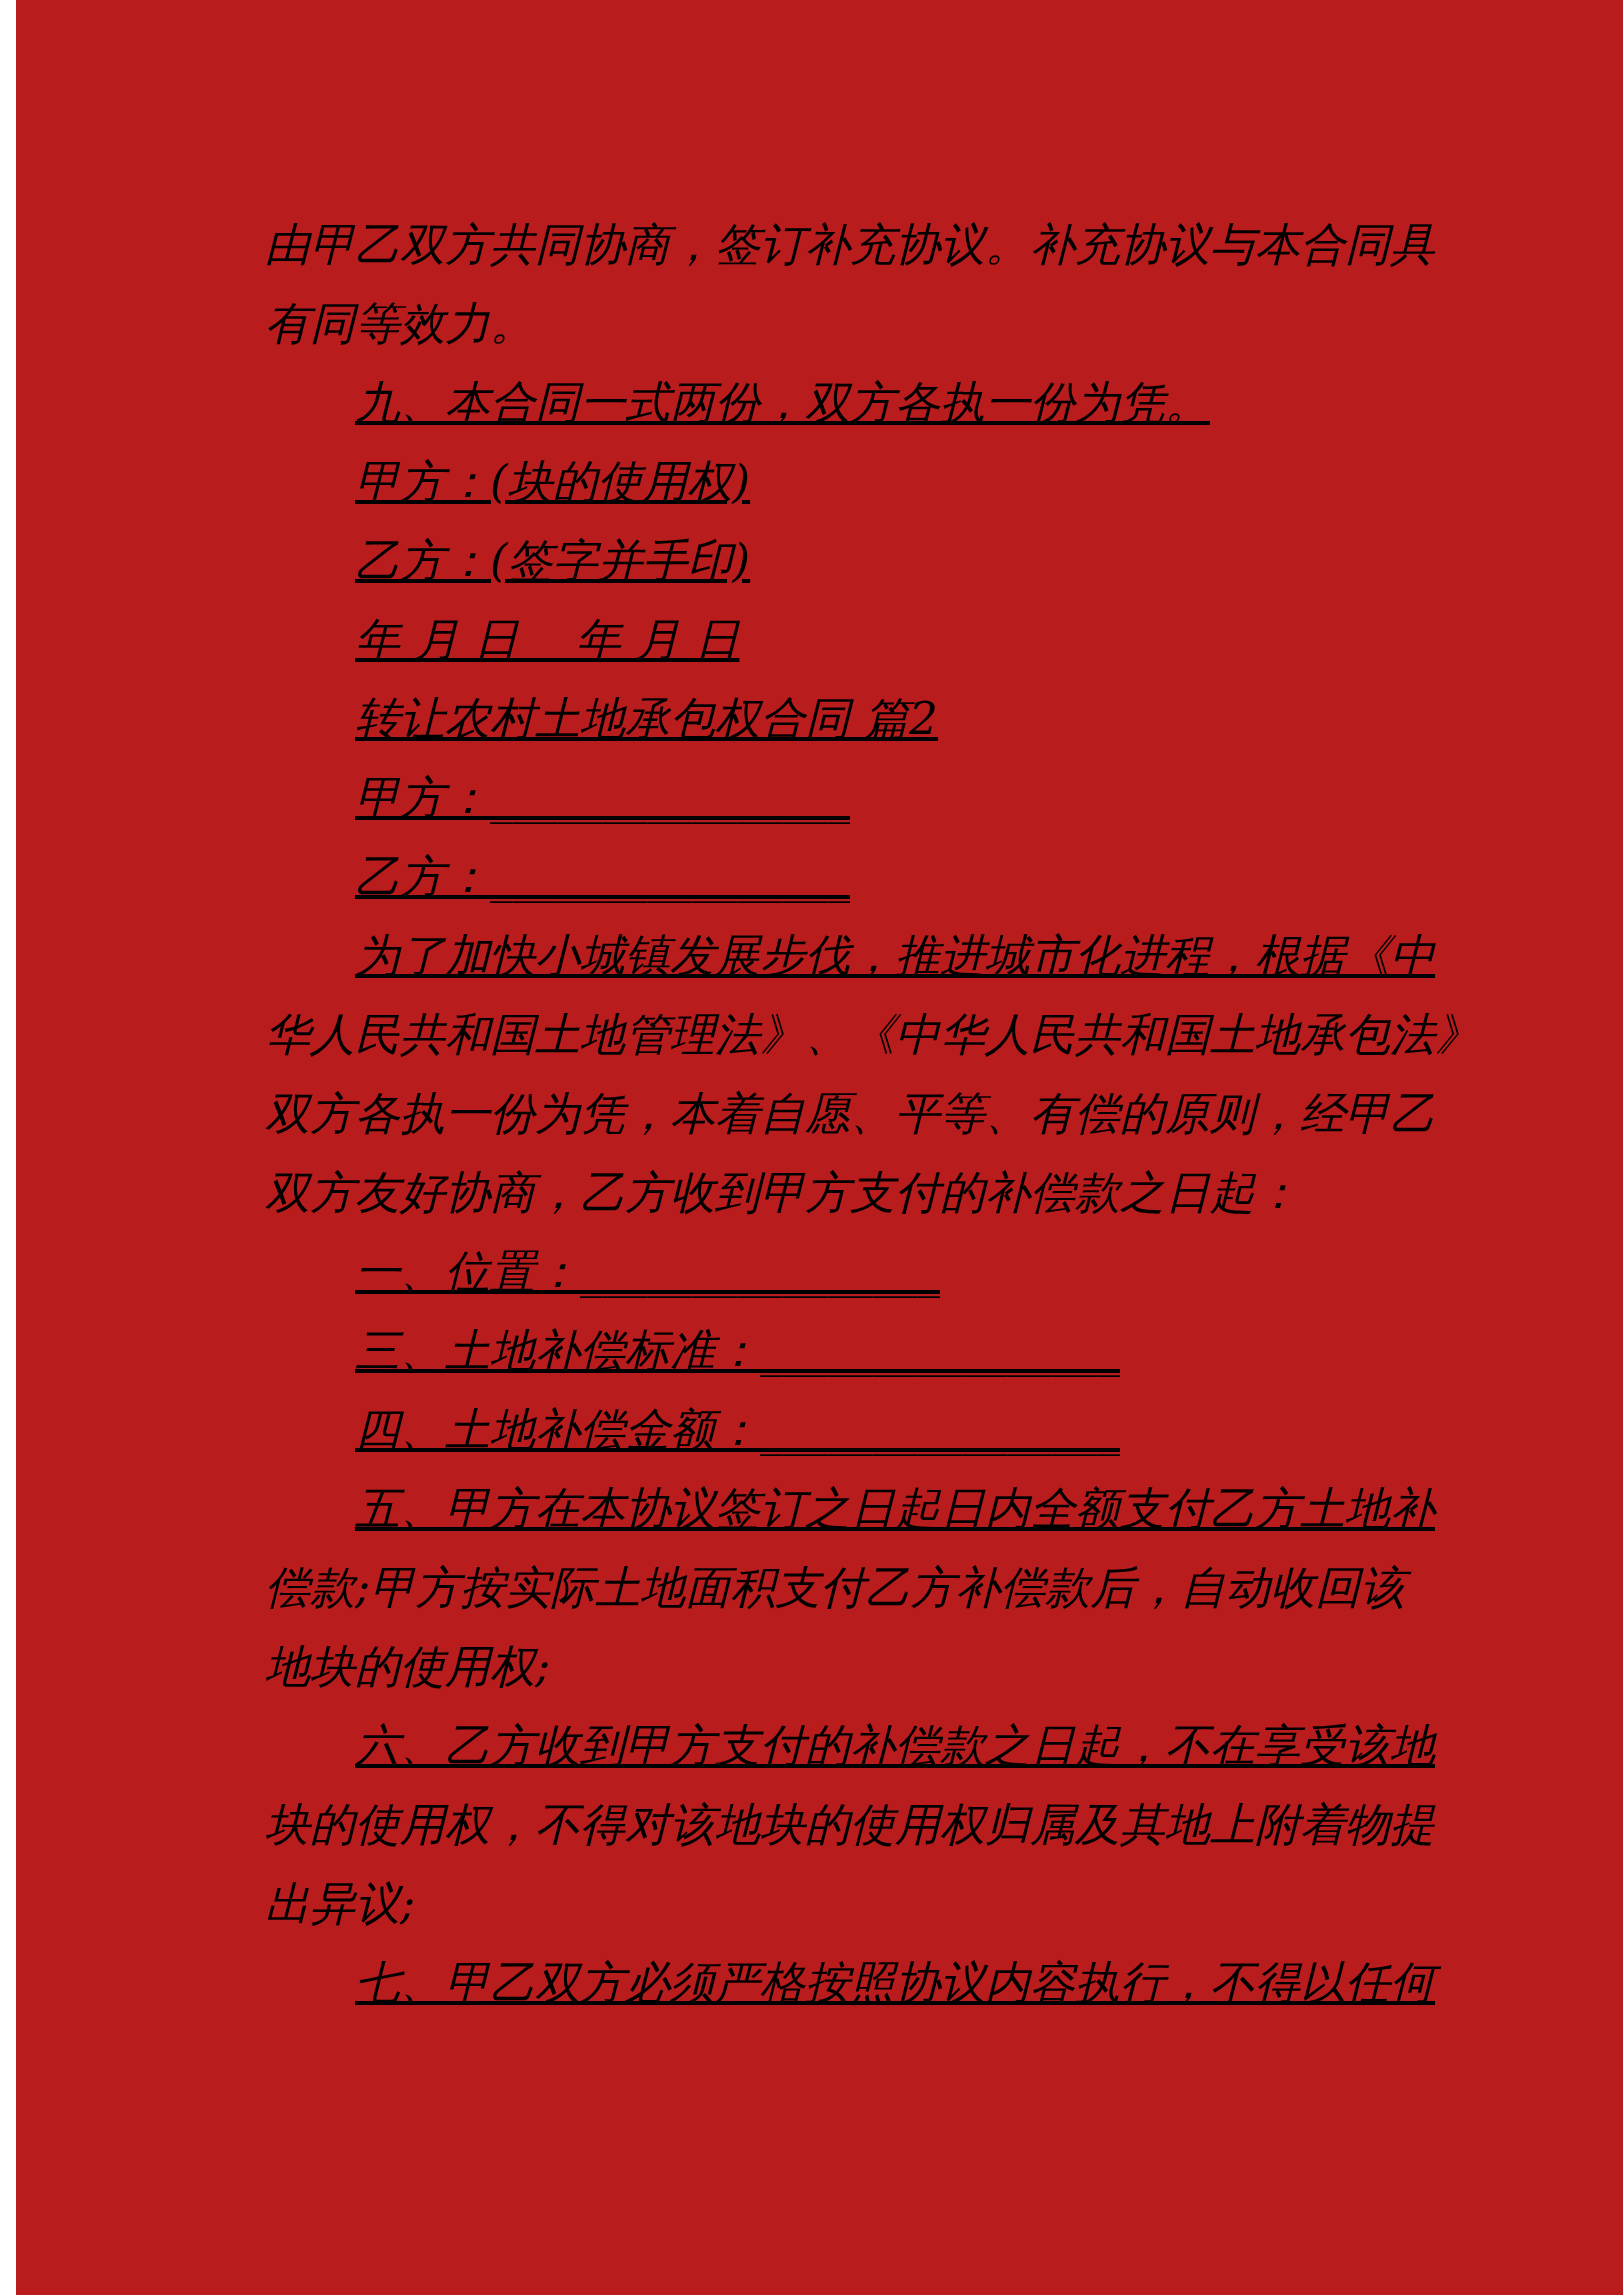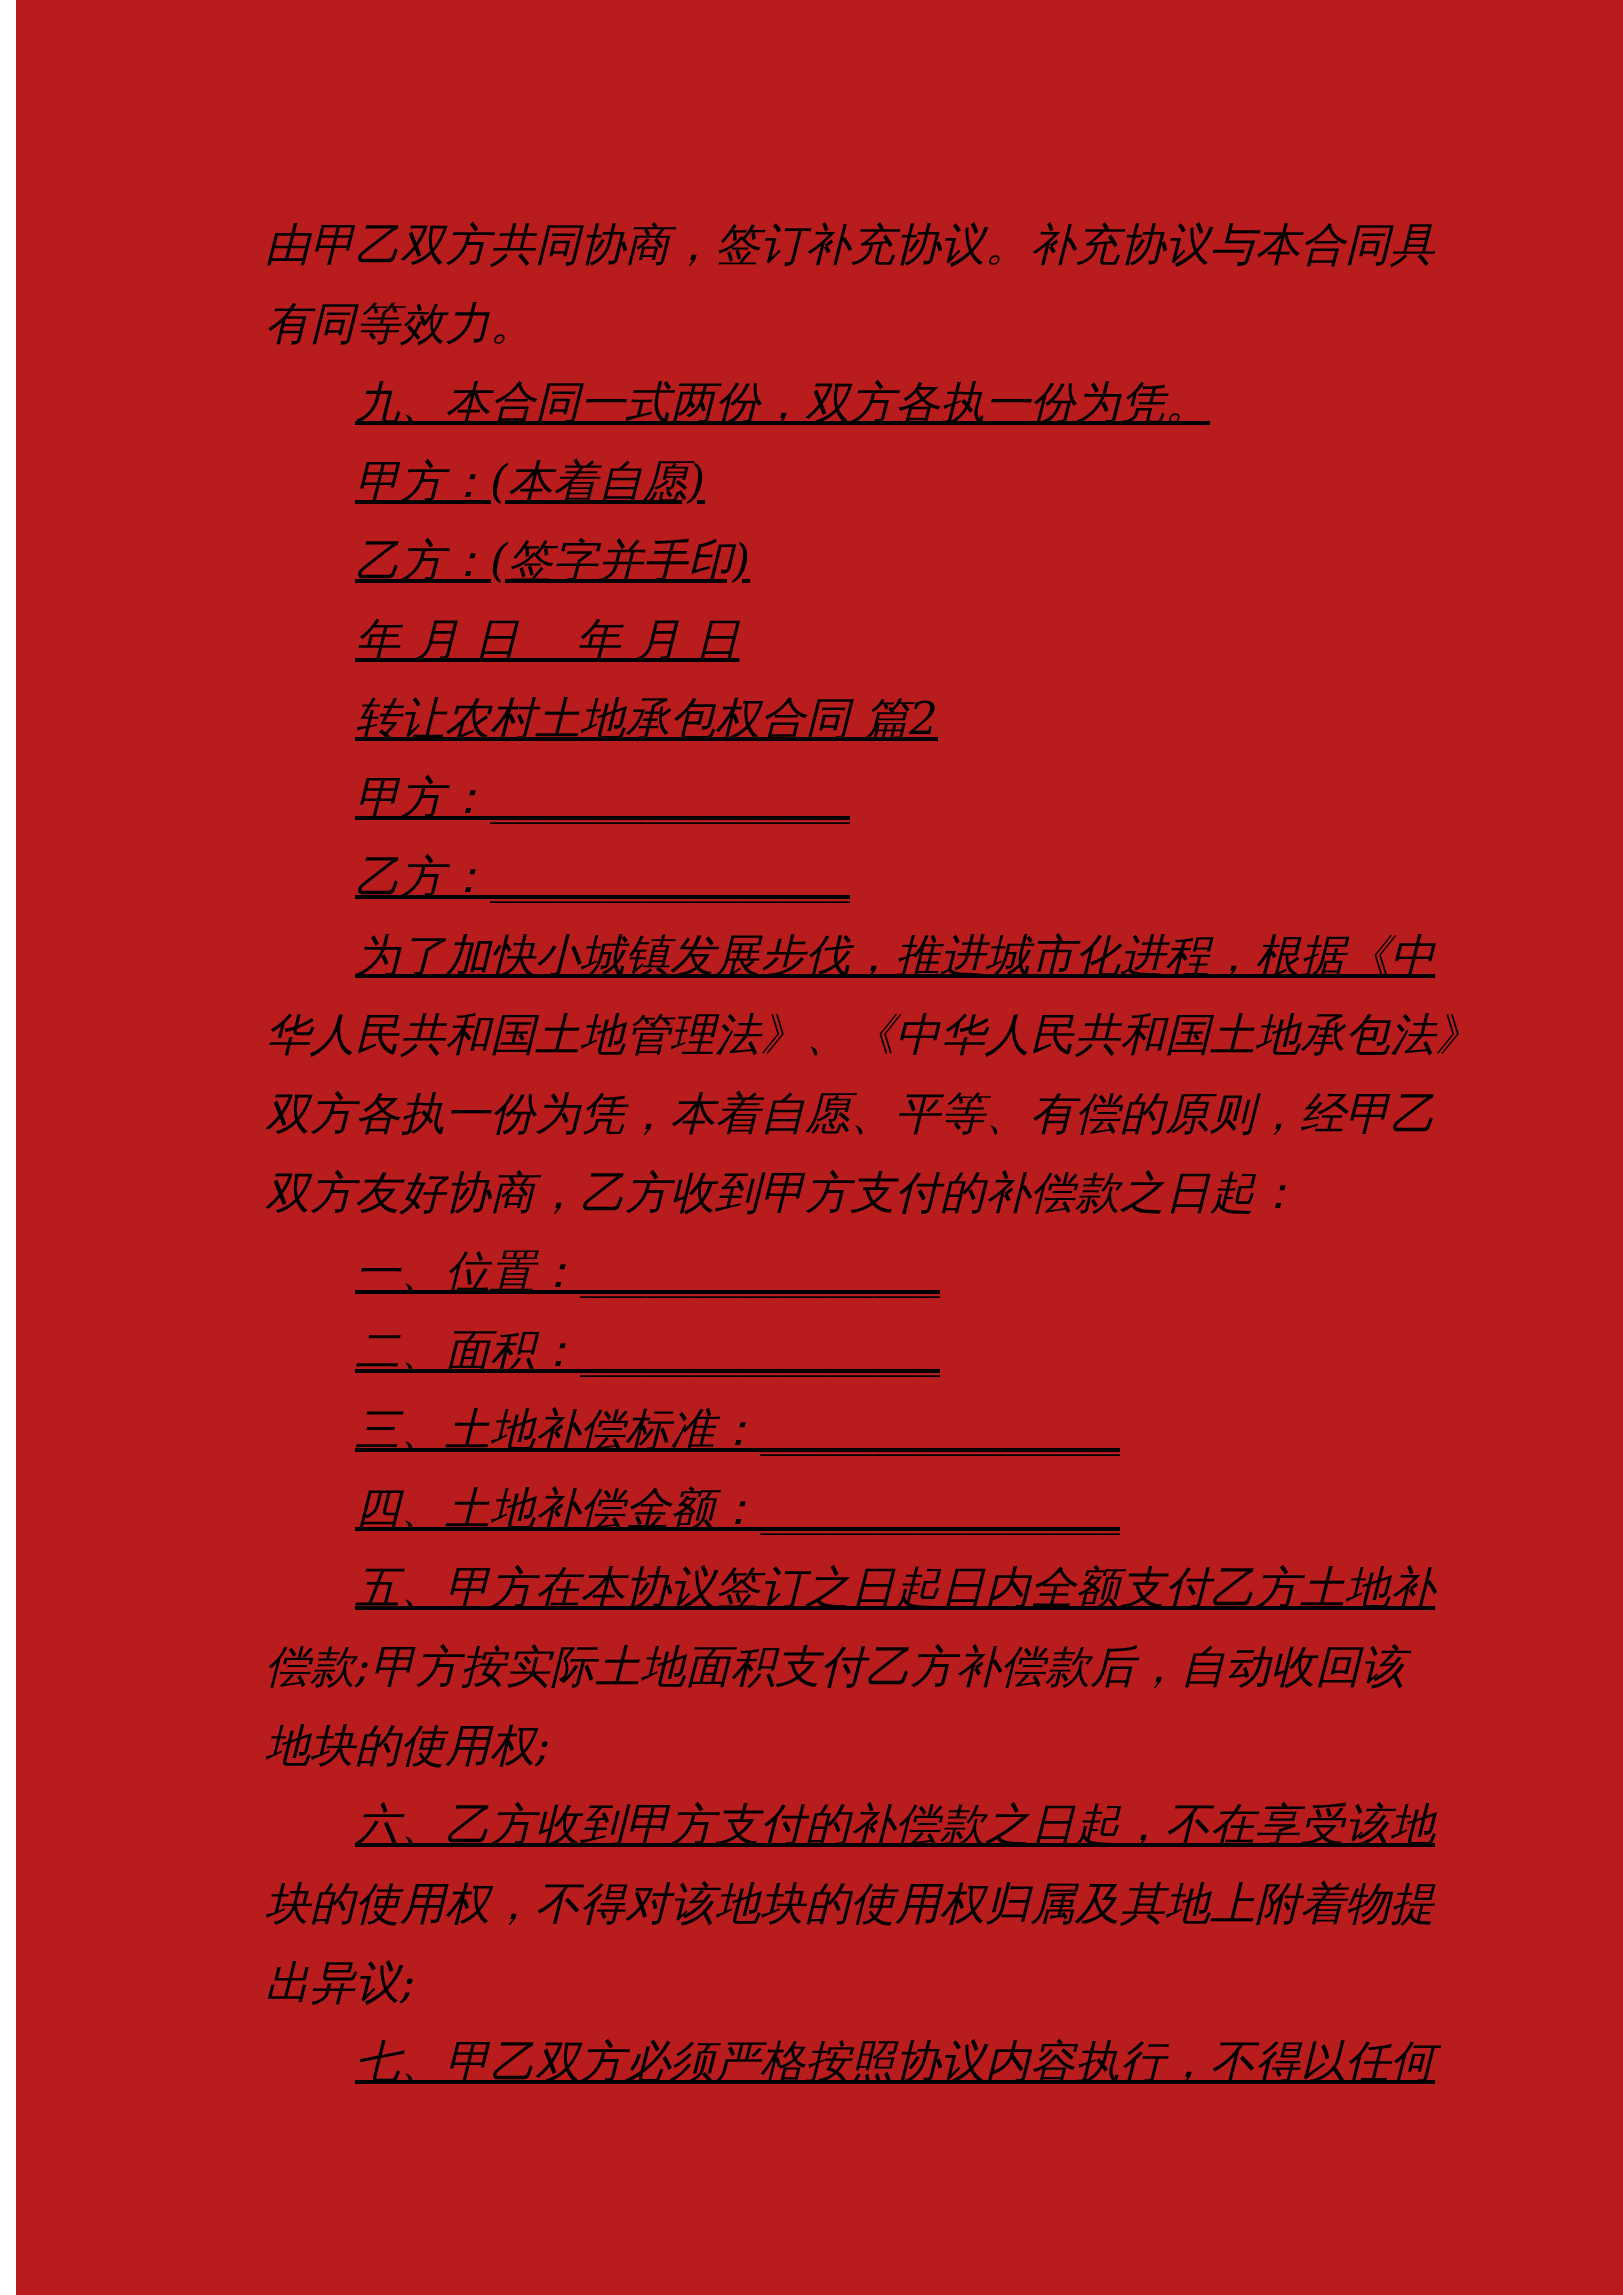--- a/index.html
+++ b/index.html
@@ -38,32 +38,31 @@
   }
 </style>
 </head>
 <body>
 
 <div class="page">
   <div class="doc">
     <div class="line">由甲乙双方共同协商，签订补充协议。补充协议与本合同具</div>
     <div class="line">有同等效力。</div>
     <div class="line indent">九、本合同一式两份，双方各执一份为凭。</div>
-    <div class="line indent">甲方：(本着自愿)</div>
+    <div class="line indent">甲方：(块的使用权)</div>
     <div class="line indent">乙方：(签字并手印)</div>
     <div class="line indent">年 月 日    年 月 日</div>
     <div class="line indent">转让农村土地承包权合同 篇2</div>
     <div class="line indent">甲方：________________</div>
     <div class="line indent">乙方：________________</div>
     <div class="line indent">为了加快小城镇发展步伐，推进城市化进程，根据《中</div>
     <div class="line">华人民共和国土地管理法》、《中华人民共和国土地承包法》</div>
     <div class="line">双方各执一份为凭，本着自愿、平等、有偿的原则，经甲乙</div>
     <div class="line">双方友好协商，乙方收到甲方支付的补偿款之日起：</div>
     <div class="line indent">一、位置：________________</div>
-    <div class="line indent">二、面积：________________</div>
     <div class="line indent">三、土地补偿标准：________________</div>
     <div class="line indent">四、土地补偿金额：________________</div>
     <div class="line indent">五、甲方在本协议签订之日起日内全额支付乙方土地补</div>
     <div class="line">偿款;甲方按实际土地面积支付乙方补偿款后，自动收回该</div>
     <div class="line">地块的使用权;</div>
     <div class="line indent">六、乙方收到甲方支付的补偿款之日起，不在享受该地</div>
     <div class="line">块的使用权，不得对该地块的使用权归属及其地上附着物提</div>
     <div class="line">出异议;</div>
     <div class="line indent">七、甲乙双方必须严格按照协议内容执行，不得以任何</div>
   </div>

